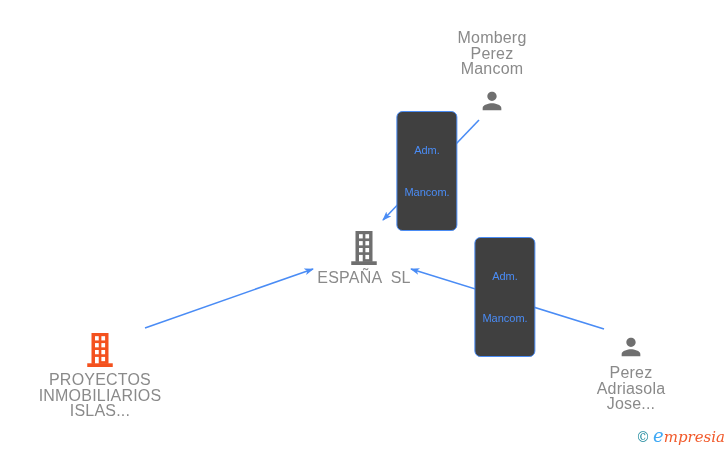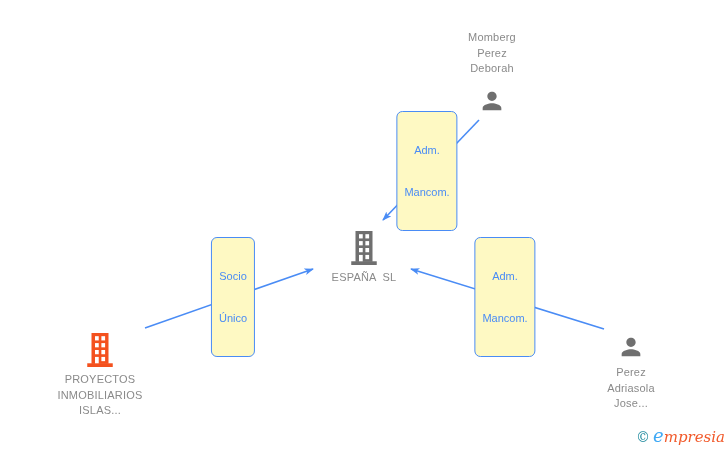--- a/index.html
+++ b/index.html
@@ -8,35 +8,35 @@
     background:#ffffff;
     font-family:"Liberation Sans","DejaVu Sans",sans-serif;
   }
   #stage{position:absolute;inset:0;width:728px;height:450px;}
   
   #edges-svg{position:absolute;left:0;top:0;z-index:1;}
   
   .node{
     position:absolute;z-index:2;
     display:flex;flex-direction:column;align-items:center;
-    color:#8a8a8a;font-size:11px;line-height:15.5px;text-align:center;
+    color:#8a8a8a;font-size:16px;line-height:15.5px;text-align:center;
     letter-spacing:.2px;cursor:pointer;
   }
   .node .nline{white-space:pre;}
   .icon{display:block;line-height:0;}
   .icon-person svg{width:28px;height:28px;}
   .icon-building svg{width:34px;height:34px;}
   .c-gray{color:#6f6f6f;}
   .c-orange{color:#f4511e;}
   .gap-top{margin-top:10px;}
   .gap-bottom{margin-bottom:5px;}
   
   .edge-label{
     position:absolute;z-index:3;transform:translate(-50%,-50%);
-    background:#fef9c3;border:1.5px solid #4a8cf5;border-radius:6px;
+    background:#404040;border:1.5px solid #4a8cf5;border-radius:6px;
     color:#4a8cf5;font-size:11px;line-height:14px;text-align:center;
     padding:3px 7px;white-space:pre;
   }
   
   #watermark{
     position:absolute;right:3px;bottom:4px;z-index:4;
     font-family:"DejaVu Serif","Liberation Serif",serif;
     font-style:italic;font-size:15px;line-height:18px;
   }
   #watermark .wm-copy{color:#1f8a9e;font-style:normal;font-size:14px;margin-right:3px;}
@@ -55,21 +55,21 @@
       </marker>
     </defs>
     <line x1="479" y1="120" x2="383" y2="220" stroke="#4a8cf5" stroke-width="1.6" marker-end="url(#arrow)"></line>
     <line x1="145" y1="328" x2="313" y2="269" stroke="#4a8cf5" stroke-width="1.6" marker-end="url(#arrow)"></line>
     <line x1="604" y1="329" x2="411" y2="269" stroke="#4a8cf5" stroke-width="1.6" marker-end="url(#arrow)"></line>
   </svg>
 
   <div class="node" style="left:432px;top:30px;width:120px;">
     <div class="nline">Momberg</div>
     <div class="nline">Perez</div>
-    <div class="nline">Deborah</div>
+    <div class="nline">Mancom</div>
     <span class="icon icon-person c-gray gap-top">
       <svg viewBox="0 0 24 24" fill="currentColor">
           <path d="M12 12c2.21 0 4-1.79 4-4s-1.79-4-4-4-4 1.79-4 4 1.79 4 4 4zm0 2c-2.67 0-8 1.34-8 4v2h16v-2c0-2.66-5.33-4-8-4z"></path>
         </svg>
     </span>
   </div>
 
   <div class="node" style="left:294px;top:231px;width:140px;">
     <span class="icon icon-building c-gray gap-bottom">
       <svg viewBox="0 0 28 32">
@@ -124,24 +124,20 @@
     </span>
     <div class="nline">Perez</div>
     <div class="nline">Adriasola</div>
     <div class="nline">Jose...</div>
   </div>
 
   <div class="edge-label" style="left:427px;top:171px;">
     <div>Adm.</div>
     <div>Mancom.</div>
   </div>
-  <div class="edge-label" style="left:233px;top:297px;">
-    <div>Socio</div>
-    <div>Único</div>
-  </div>
   <div class="edge-label" style="left:505px;top:297px;">
     <div>Adm.</div>
     <div>Mancom.</div>
   </div>
 
   <div id="watermark">
     <span class="wm-copy">©</span><span class="wm-e">e</span><span class="wm-rest">mpresia</span>
   </div>
 
 </div>

